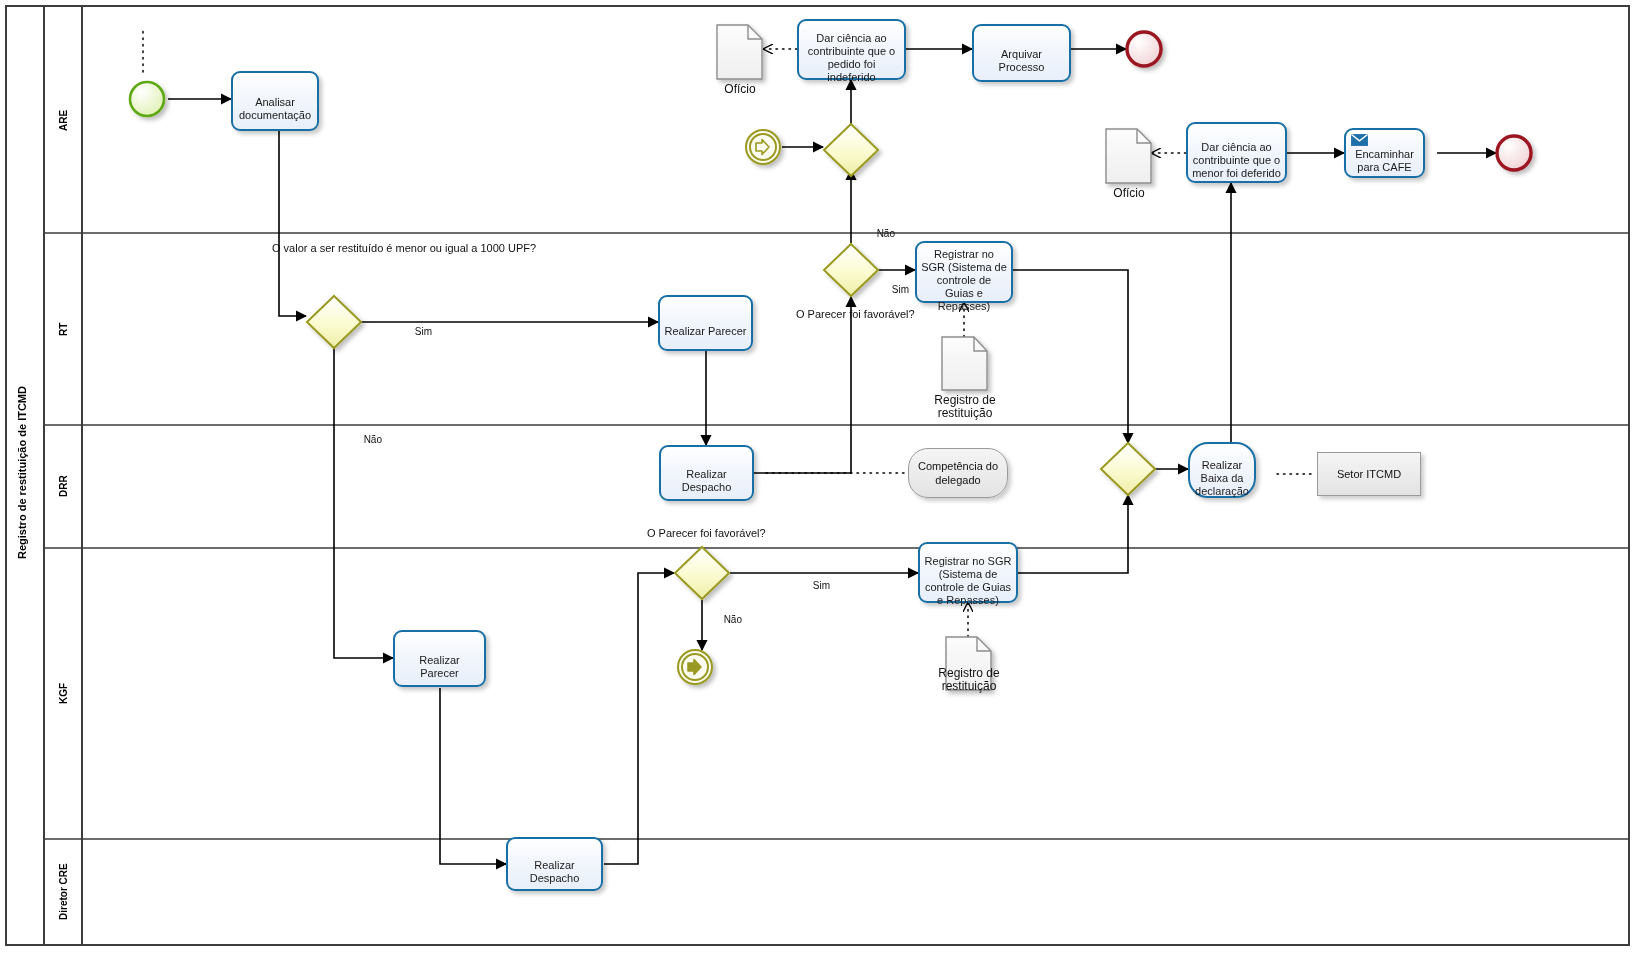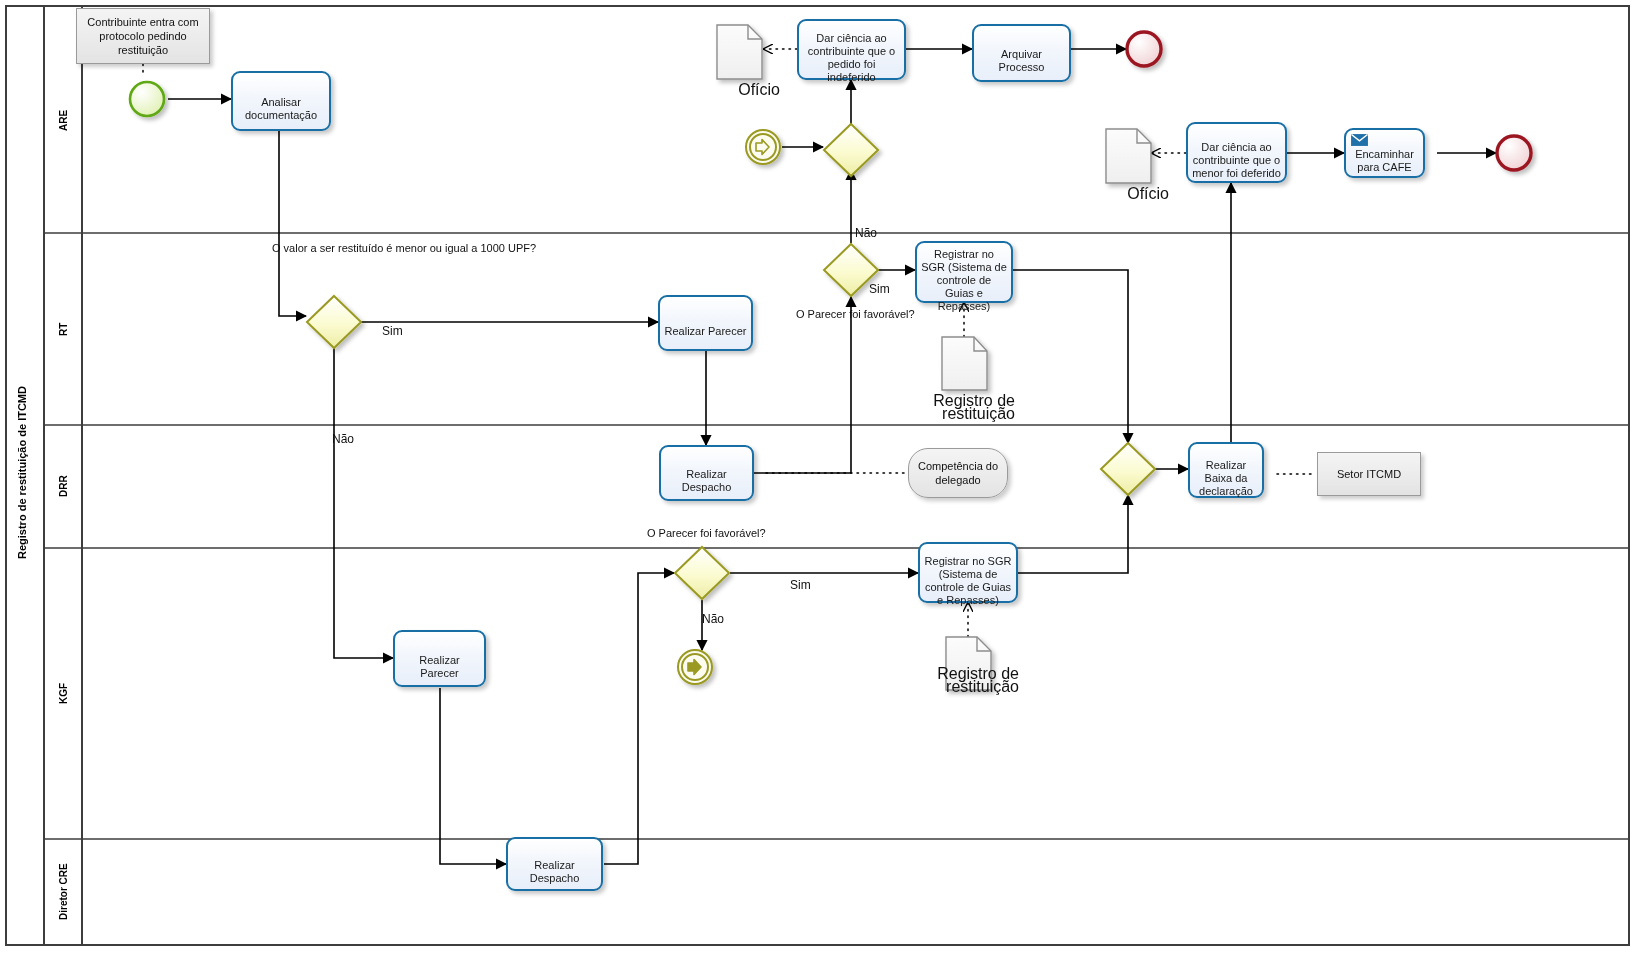--- a/index.html
+++ b/index.html
@@ -39,25 +39,25 @@
   .annot{
     position:absolute;box-sizing:border-box;
     border:1px solid #9a9a9a;
     background:linear-gradient(180deg,#f4f4f4 0%,#ececec 50%,#e3e3e3 100%);
     box-shadow:3px 3px 4px rgba(0,0,0,0.20);
     display:flex;align-items:center;justify-content:center;
     text-align:center;font-size:11px;line-height:14px;color:#111;
     padding:2px 4px;
   }
   .doc-cap{
-    position:absolute;text-align:right;font-size:16px;color:#111;line-height:13px;
+    position:absolute;text-align:center;font-size:12px;color:#111;line-height:13px;
   }
 
   .edge-label{
-    position:absolute;font-size:12px;color:#111;line-height:13px;text-align:left;white-space:pre;
+    position:absolute;font-size:10px;color:#111;line-height:13px;text-align:right;white-space:pre;
   }
   .gw-label{
     position:absolute;font-size:11px;color:#111;line-height:13px;text-align:right;white-space:pre;
   }
 </style>
 </head>
 <body>
 
 <div id="stage">
 
@@ -220,25 +220,24 @@
     </g>
   </svg>
 
   <div class="pool-label">Registro de restituição de ITCMD</div>
   <div class="lane-label" style="left:46px;top:8px;width:35px;height:224px;">ARE</div>
   <div class="lane-label" style="left:46px;top:234px;width:35px;height:190px;">RT</div>
   <div class="lane-label" style="left:46px;top:426px;width:35px;height:121px;">DRR</div>
   <div class="lane-label" style="left:46px;top:549px;width:35px;height:289px;">KGF</div>
   <div class="lane-label" style="left:46px;top:840px;width:35px;height:104px;">Diretor CRE</div>
 
-  <div class="annot" style="left:76px;top:8px;width:134px;height:56px;">Contribuinte entra com protocolo pedindo restituição</div>
   <div class="annot" style="left:908px;top:448px;width:100px;height:50px;border-radius:20px;">Competência do delegado</div>
   <div class="annot" style="left:1317px;top:452px;width:104px;height:44px;">Setor ITCMD</div>
 
-  <div class="task" style="left:231px;top:71px;width:100px;height:60px;align-items:center;">
+  <div class="task" style="left:231px;top:71px;width:88px;height:60px;align-items:center;">
     <span>Analisar documentação</span>
   </div>
 
   <div class="task" style="left:797px;top:19px;width:109px;height:61px;">
     <span>Dar ciência ao contribuinte que o pedido foi indeferido</span>
   </div>
 
   <div class="task" style="left:972px;top:24px;width:99px;height:58px;">
     <span>Arquivar Processo</span>
   </div>
@@ -260,21 +259,21 @@
   </div>
 
   <div class="task" style="left:915px;top:241px;width:98px;height:62px;">
     <span>Registrar no SGR (Sistema de controle de Guias e Repasses)</span>
   </div>
 
   <div class="task" style="left:659px;top:445px;width:95px;height:56px;">
     <span>Realizar Despacho</span>
   </div>
 
-  <div class="task" style="left:1188px;top:442px;width:76px;height:56px;">
+  <div class="task" style="left:1188px;top:442px;width:68px;height:56px;border-radius:20px;">
     <span>Realizar Baixa da declaração</span>
   </div>
 
   <div class="task" style="left:393px;top:630px;width:93px;height:57px;">
     <span>Realizar Parecer</span>
   </div>
 
   <div class="task" style="left:918px;top:542px;width:100px;height:61px;">
     <span>Registrar no SGR (Sistema de controle de Guias e Repasses)</span>
   </div>

